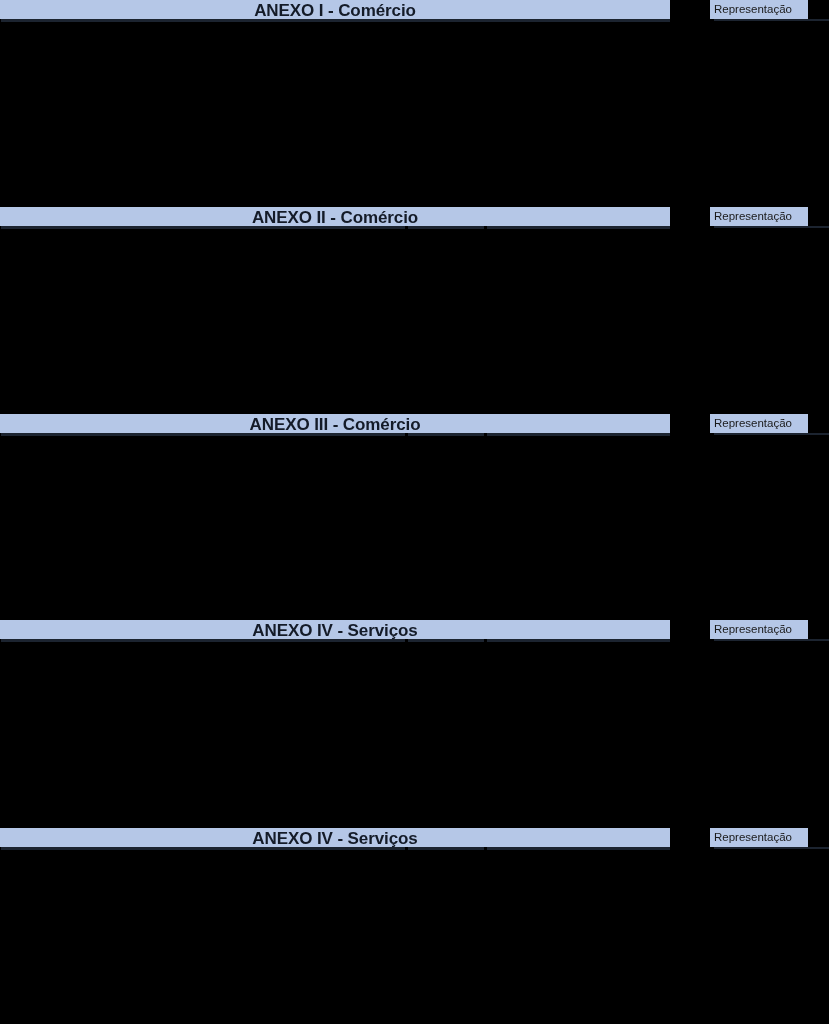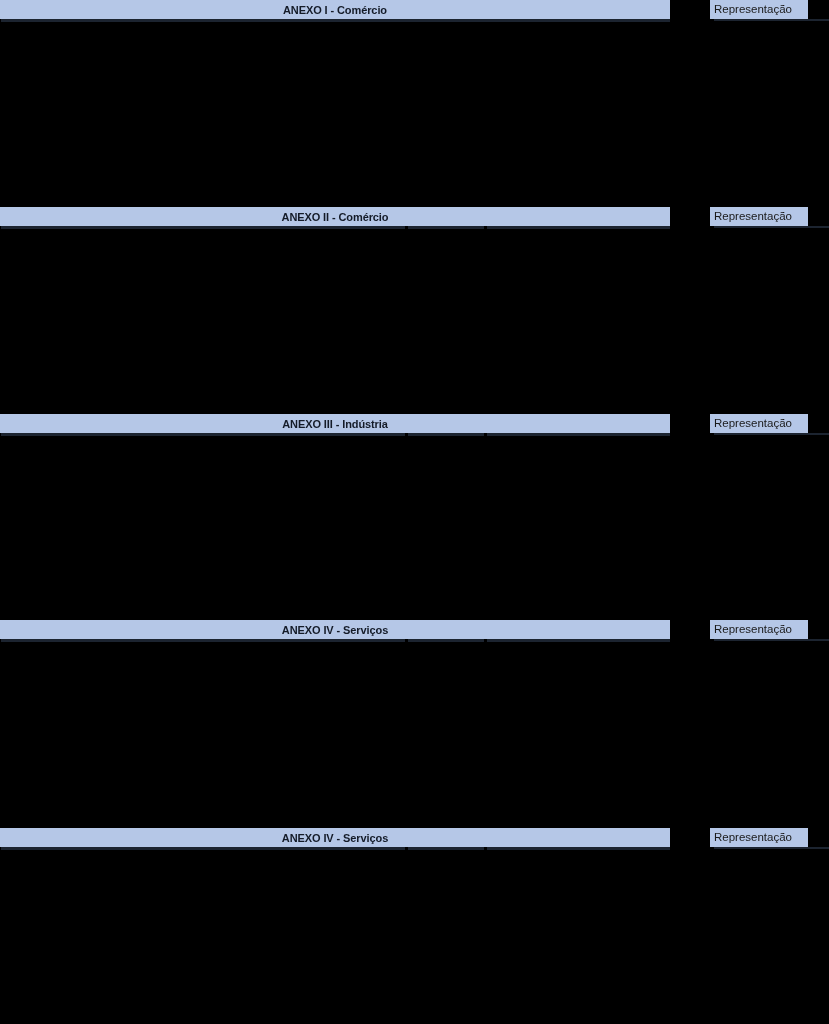--- a/index.html
+++ b/index.html
@@ -41,21 +41,21 @@
     box-sizing: border-box;
   }
 
   .annex-title-text {
     position: absolute;
     left: 0;
     right: 0;
     top: 50%;
     transform: translateY(-50%);
     text-align: center;
-    font-size: 11px;
+    font-size: 17px;
     font-weight: bold;
     color: #141b28;
     letter-spacing: -0.1px;
     white-space: nowrap;
     line-height: 1;
   }
 
   
   .annex-title-rule {
     position: absolute;
@@ -141,21 +141,21 @@
     <div class="col-notch" style="left:484px;"></div>
     <div class="rep-bar">
       <div class="rep-text">Representação</div>
     </div>
     <div class="rep-rule"></div>
   </div>
   <div class="annex-body" style="top:229px;height:185px;"></div>
 
   <div class="annex-block" style="top:414px;">
     <div class="annex-title-bar">
-      <div class="annex-title-text">ANEXO III - Indústria</div>
+      <div class="annex-title-text">ANEXO III - Comércio</div>
     </div>
     <div class="annex-title-rule"></div>
     <div class="col-notch" style="left:405px;"></div>
     <div class="col-notch" style="left:484px;"></div>
     <div class="rep-bar">
       <div class="rep-text">Representação</div>
     </div>
     <div class="rep-rule"></div>
   </div>
   <div class="annex-body" style="top:436px;height:184px;"></div>

